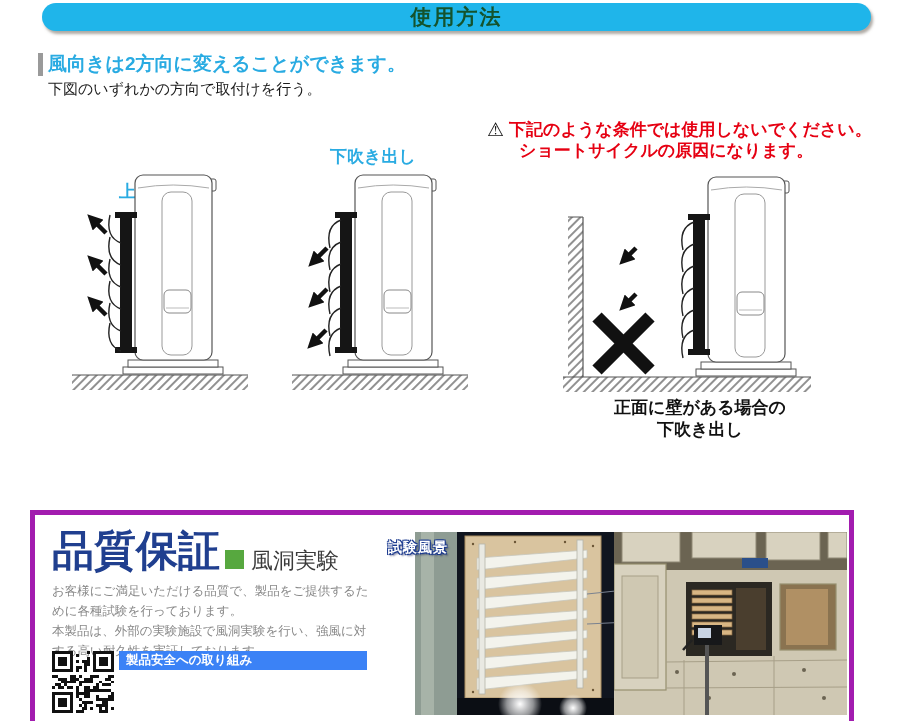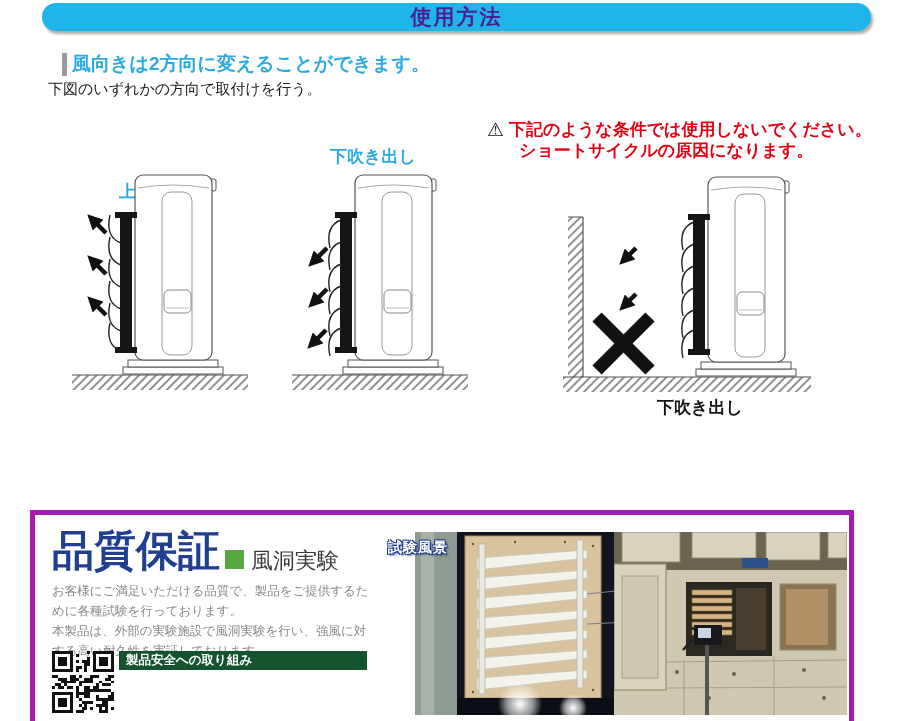--- a/index.html
+++ b/index.html
@@ -6,25 +6,25 @@
   body { background:#fff; }
   .page {
     position:relative; width:900px; height:721px; background:#fff;
     font-family:"Liberation Sans","DejaVu Sans",sans-serif; overflow:hidden;
   }
   
   .banner {
     position:absolute; left:42px; top:3px; width:829px; height:28px;
     background:#1fb5ea; border-radius:14px;
     box-shadow:2px 3px 3px rgba(110,100,90,.55);
-    color:#4c1d95; font-size:21px; font-weight:bold; letter-spacing:2px;
+    color:#14532d; font-size:21px; font-weight:bold; letter-spacing:2px;
     text-align:center; line-height:28px;
   }
   
-  .heading { position:absolute; left:38px; top:51px; display:flex; align-items:center;margin-left:24px; }
+  .heading { position:absolute; left:38px; top:51px; display:flex; align-items:center; }
   .heading .bar { width:5px; height:23px; background:#9a9a9a; margin-right:5px; }
   .heading .txt { color:#29abe2; font-size:19px; font-weight:bold; }
   .sub { position:absolute; left:48px; top:80px; font-size:15px; color:#1a1a1a; }
   
   .warning { position:absolute; left:487px; top:119px; color:#e60012; font-weight:bold; font-size:17px; line-height:21px; }
   .warning .row { display:flex; align-items:flex-start; }
   .warning .tri { color:#111; font-size:19px; margin-right:5px; line-height:21px; font-weight:normal; }
   .warning .l2 { margin-left:32px; }
   
   .fig-label { position:absolute; color:#29abe2; font-size:17px; font-weight:bold; }
@@ -40,21 +40,21 @@
   .qbox { position:absolute; left:30px; top:470px; width:824px; height:218px;
     border:5px solid #a21caf; background:#fff;margin-top:40px; }
   .qtitle { position:absolute; left:17px; top:8px; font-family:"Liberation Serif","DejaVu Serif",serif;
     font-weight:bold; font-size:42px; color:#203f8f; }
   .qsquare { position:absolute; left:190px; top:35px; width:19px; height:19px; background:#57a83f; }
   .qtopic { position:absolute; left:216px; top:31px; font-size:22px; color:#3a3a3a; }
   .qdesc { position:absolute; left:17px; top:66px; width:322px;
     font-family:"Liberation Serif","DejaVu Serif",serif; font-size:12.5px; color:#888; line-height:20px; }
   .qr { position:absolute; left:17px; top:136px; width:62px; height:62px; }
   .safety-bar { position:absolute; left:84px; top:136px; width:248px; height:19px;
-    background:#14532d; color:#fff; font-size:12.5px; font-weight:bold; line-height:19px; padding-left:7px; }
+    background:#3b82f6; color:#fff; font-size:12.5px; font-weight:bold; line-height:19px; padding-left:7px; }
   .safety-body { position:absolute; left:84px; top:159px; width:255px;
     font-size:10px; letter-spacing:-0.5px; color:#111; line-height:14.3px; }
   .photo { position:absolute; top:17px; }
   #photo1 { left:345px; width:230px; height:183px;padding-left:35px; }
   #photo2 { left:579px; width:233px; height:183px; }
   .photo-tag { position:absolute; left:8px; top:7px; color:#fff; font-size:14px; font-weight:bold;
     letter-spacing:1px;
     text-shadow:-1px -1px 0 #1b3a8f,1px -1px 0 #1b3a8f,-1px 1px 0 #1b3a8f,1px 1px 0 #1b3a8f,2px 2px 2px rgba(10,20,80,.6); }
 </style>
 </head>
@@ -170,20 +170,21 @@
       <line x1="91" y1="122" x2="80" y2="133"></line>
       <line x1="89" y1="164" x2="78" y2="175"></line>
     </g>
     <g stroke="#111" stroke-width="13">
       <line x1="52" y1="145" x2="105" y2="198"></line>
       <line x1="105" y1="145" x2="52" y2="198"></line>
     </g>
   </svg>
 
   <div class="ng-caption">
+    <div>正面に壁がある場合の</div>
     <div>下吹き出し</div>
   </div>
 
   <div class="qbox">
     <div class="qtitle">品質保証</div>
     <div class="qsquare"></div>
     <div class="qtopic">風洞実験</div>
     <div class="qdesc">
       <p>お客様にご満足いただける品質で、製品をご提供するために各種試験を行っております。</p>
       <p>本製品は、外部の実験施設で風洞実験を行い、強風に対する高い耐久性を実証しております。</p>

